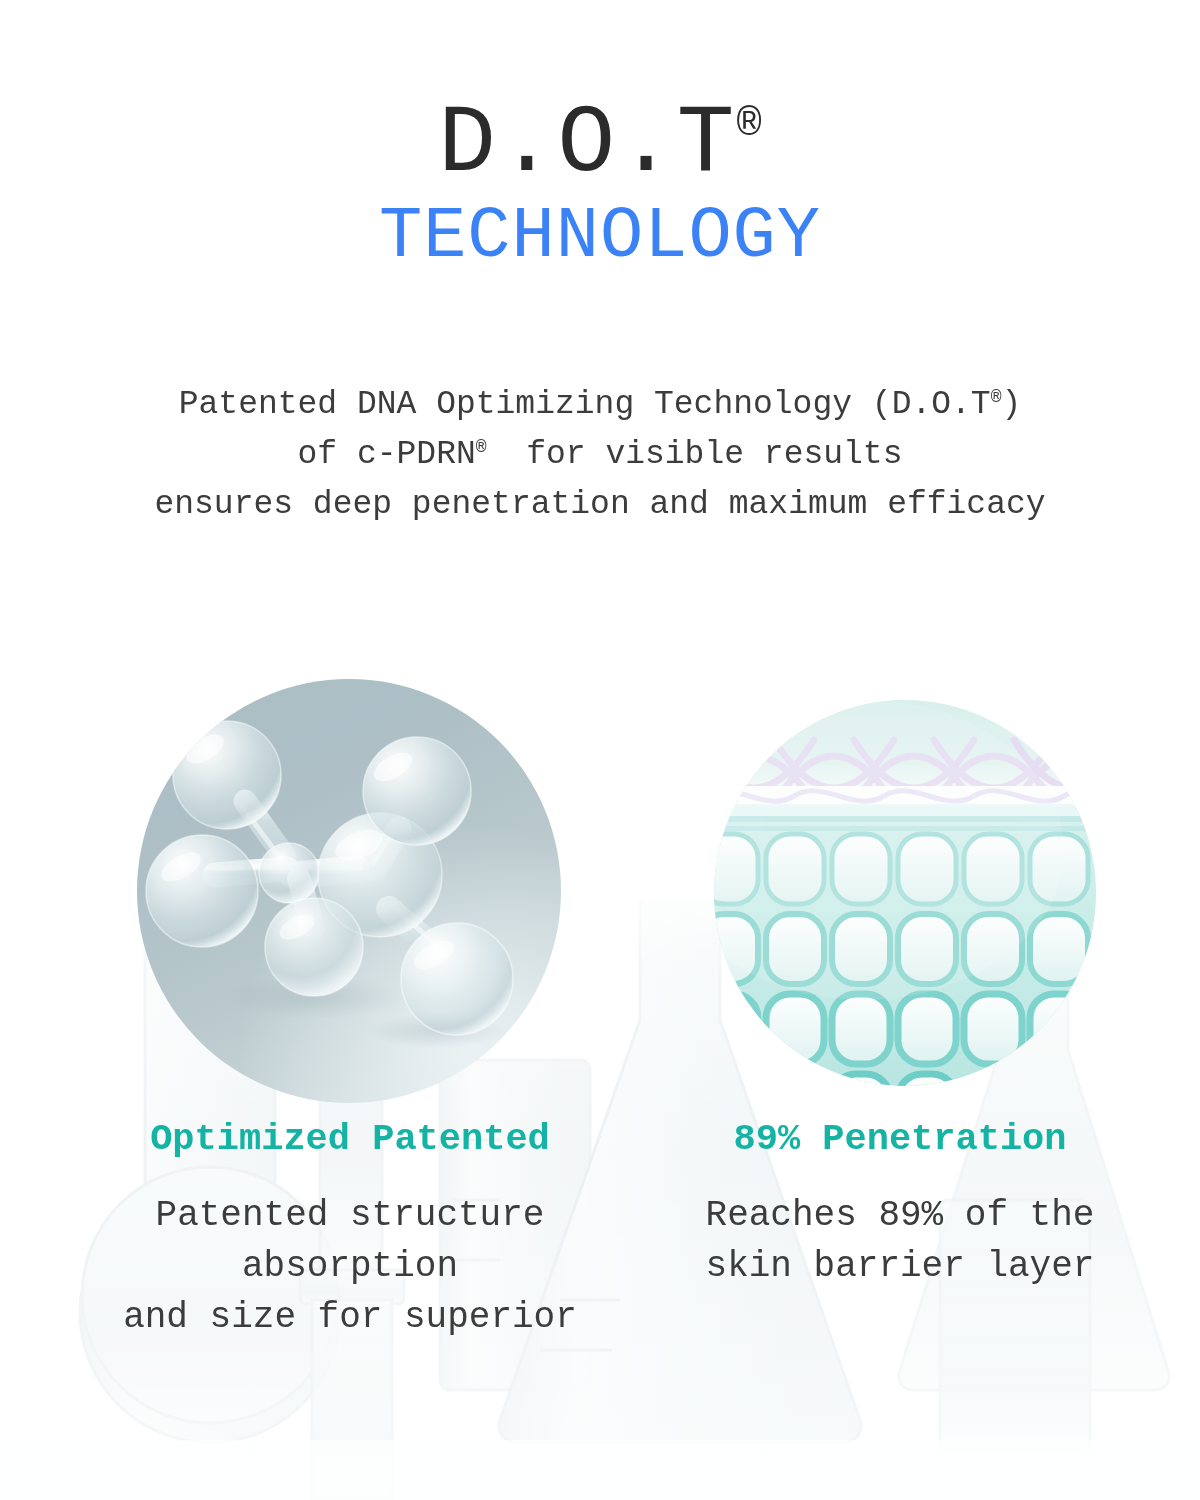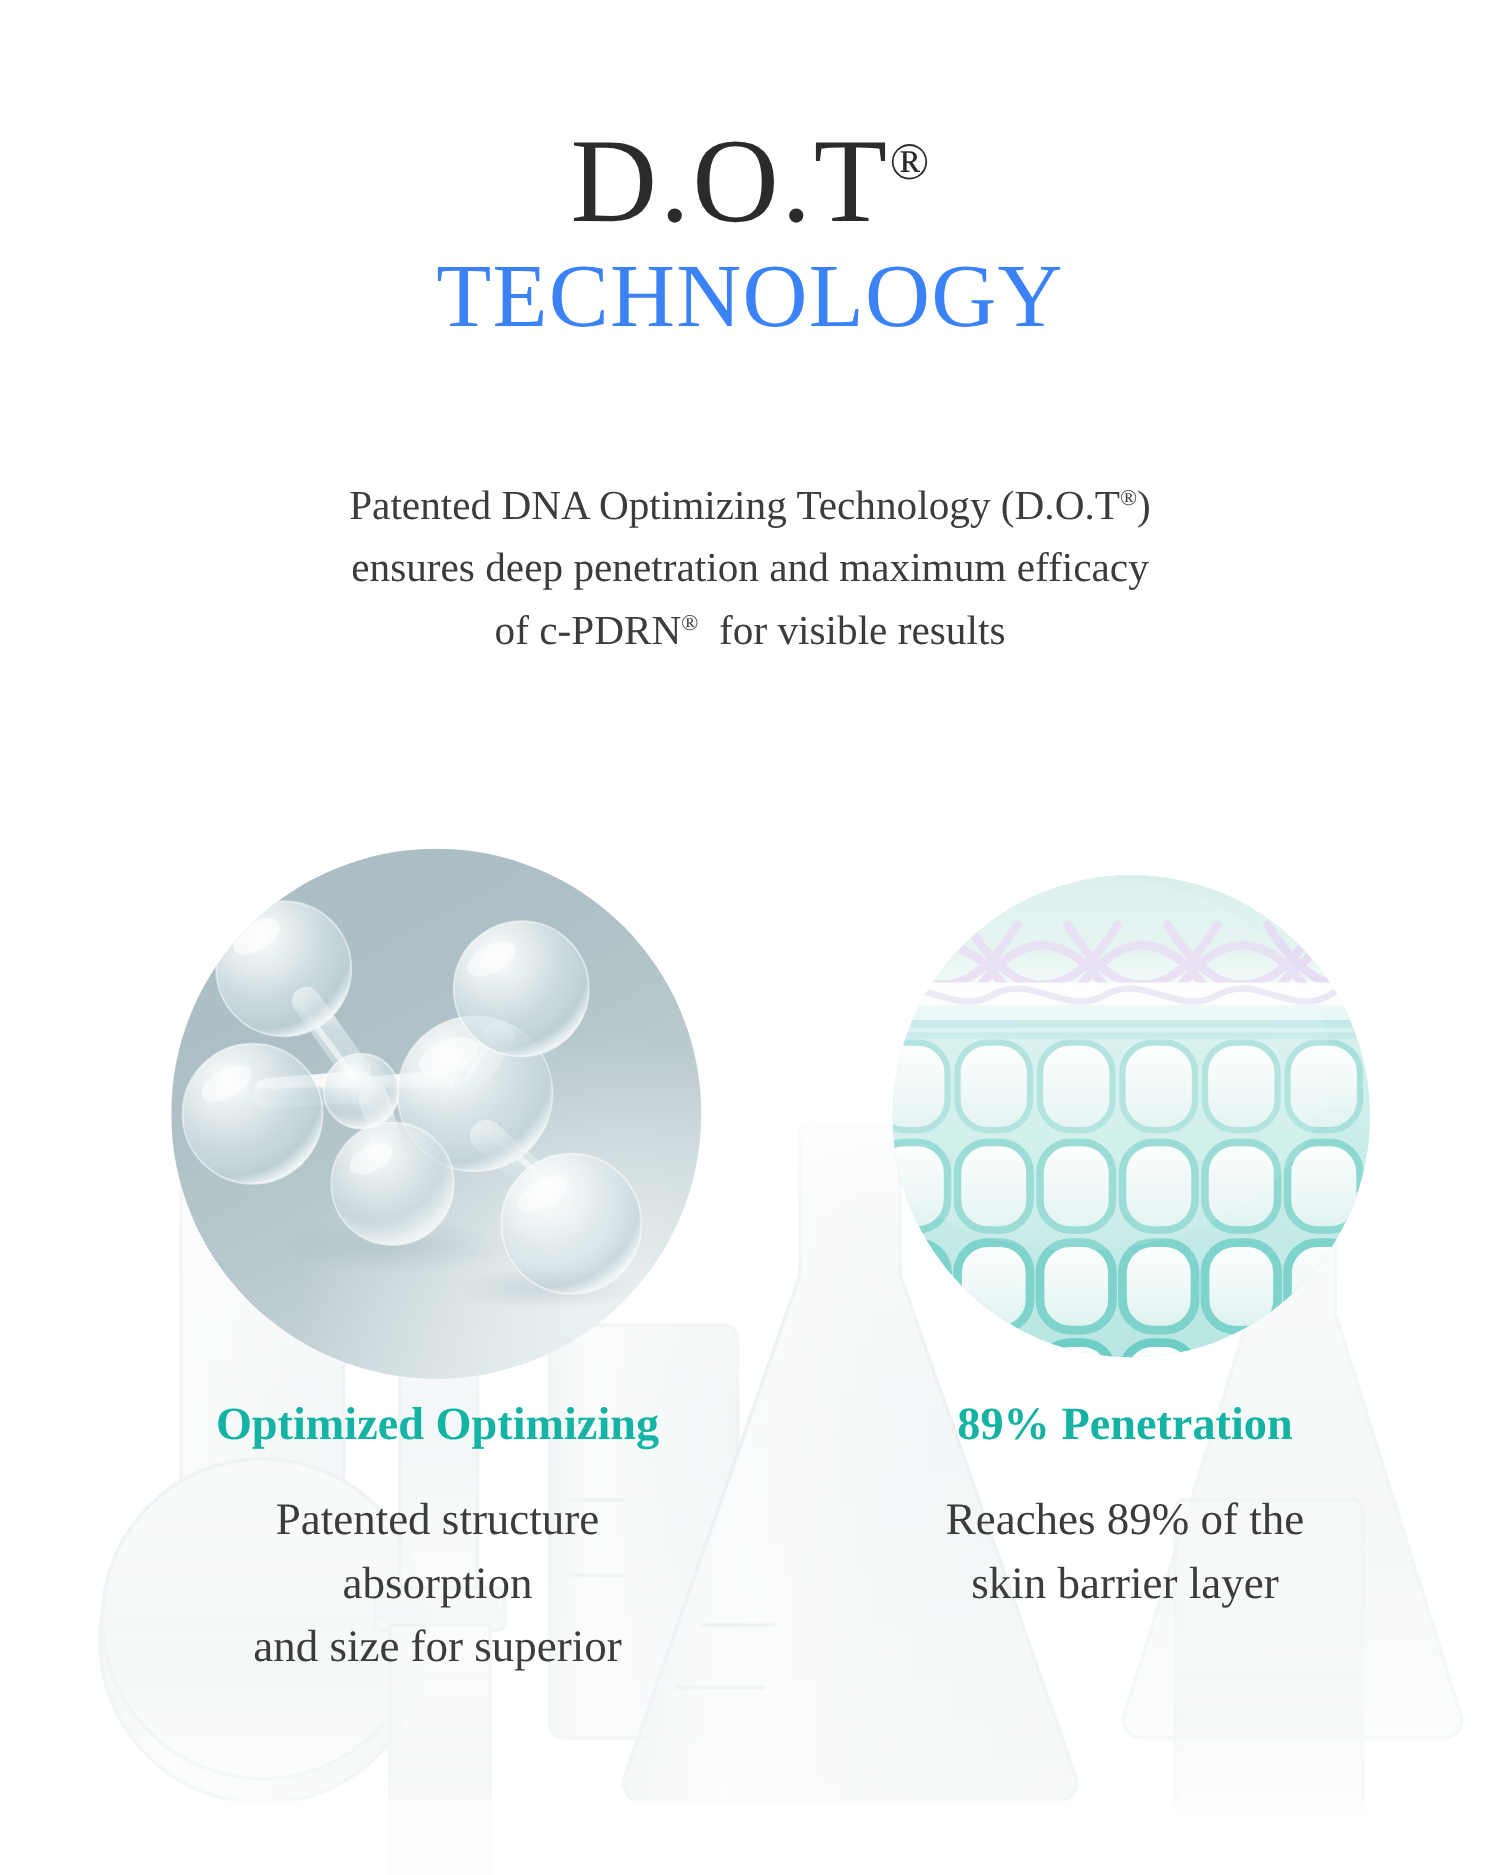--- a/index.html
+++ b/index.html
@@ -7,21 +7,21 @@
     padding: 0;
     background: #ffffff;
   }
 
   #page {
     position: relative;
     width: 1200px;
     height: 1500px;
     background: #ffffff;
     overflow: hidden;
-    font-family: Liberation Serif, serif;
+    font-family: Liberation Mono, monospace;
   }
 
   
   .bg-lab {
     position: absolute;
     left: 0;
     top: 900px;
     width: 1200px;
     height: 600px;
     pointer-events: none;
@@ -197,22 +197,22 @@
   </div>
   <div class="bg-wash"></div>
 
   <div class="title-block">
     <div class="title-line1"><span>D.O.T</span><span class="reg">®</span></div>
     <div class="title-line2">TECHNOLOGY</div>
   </div>
 
   <div class="subtitle">
     <div><span>Patented DNA Optimizing Technology (D.O.T</span><span class="sup">®</span><span>)</span></div>
+    <div><span>of c-PDRN</span><span class="sup">®</span><span>&nbsp; for visible results</span></div>
     <div>ensures deep penetration and maximum efficacy</div>
-    <div><span>of c-PDRN</span><span class="sup">®</span><span>&nbsp; for visible results</span></div>
   </div>
 
   <div class="circle" id="circle-molecules">
     <svg viewBox="0 0 424 424" xmlns="http://www.w3.org/2000/svg" aria-hidden="true">
       <defs>
         <radialGradient id="sphA" cx="32%" cy="26%" r="78%">
           <stop offset="0%" stop-color="#ffffff" stop-opacity="0.97"></stop>
           <stop offset="34%" stop-color="#f1f7f8" stop-opacity="0.78"></stop>
           <stop offset="68%" stop-color="#d6e4e8" stop-opacity="0.62"></stop>
           <stop offset="88%" stop-color="#c2d3d8" stop-opacity="0.72"></stop>
@@ -370,21 +370,21 @@
             <rect x="316" y="374" width="58" height="70" rx="24" fill="url(#cellFill)" stroke="#6fcdc7" stroke-width="7"></rect>
           </g>
         </g>
 
         <ellipse cx="150" cy="150" rx="200" ry="150" fill="#ffffff" opacity="0.12"></ellipse>
       </g>
     </svg>
   </div>
 
   <div class="cap" id="cap-left">
-    <div class="cap-head">Optimized Optimizing</div>
+    <div class="cap-head">Optimized Patented</div>
     <div class="cap-body">
       <div>Patented structure</div>
       <div>absorption</div>
       <div>and size for superior</div>
     </div>
   </div>
 
   <div class="cap" id="cap-right">
     <div class="cap-head">89% Penetration</div>
     <div class="cap-body">

